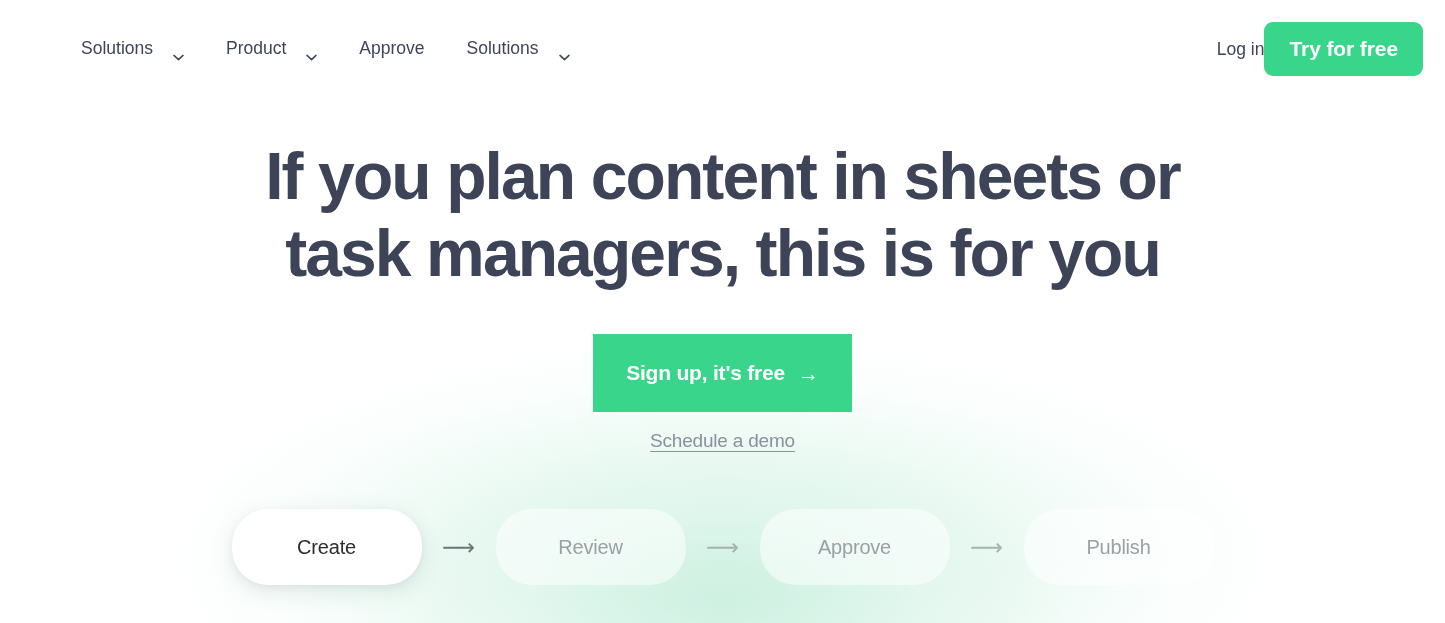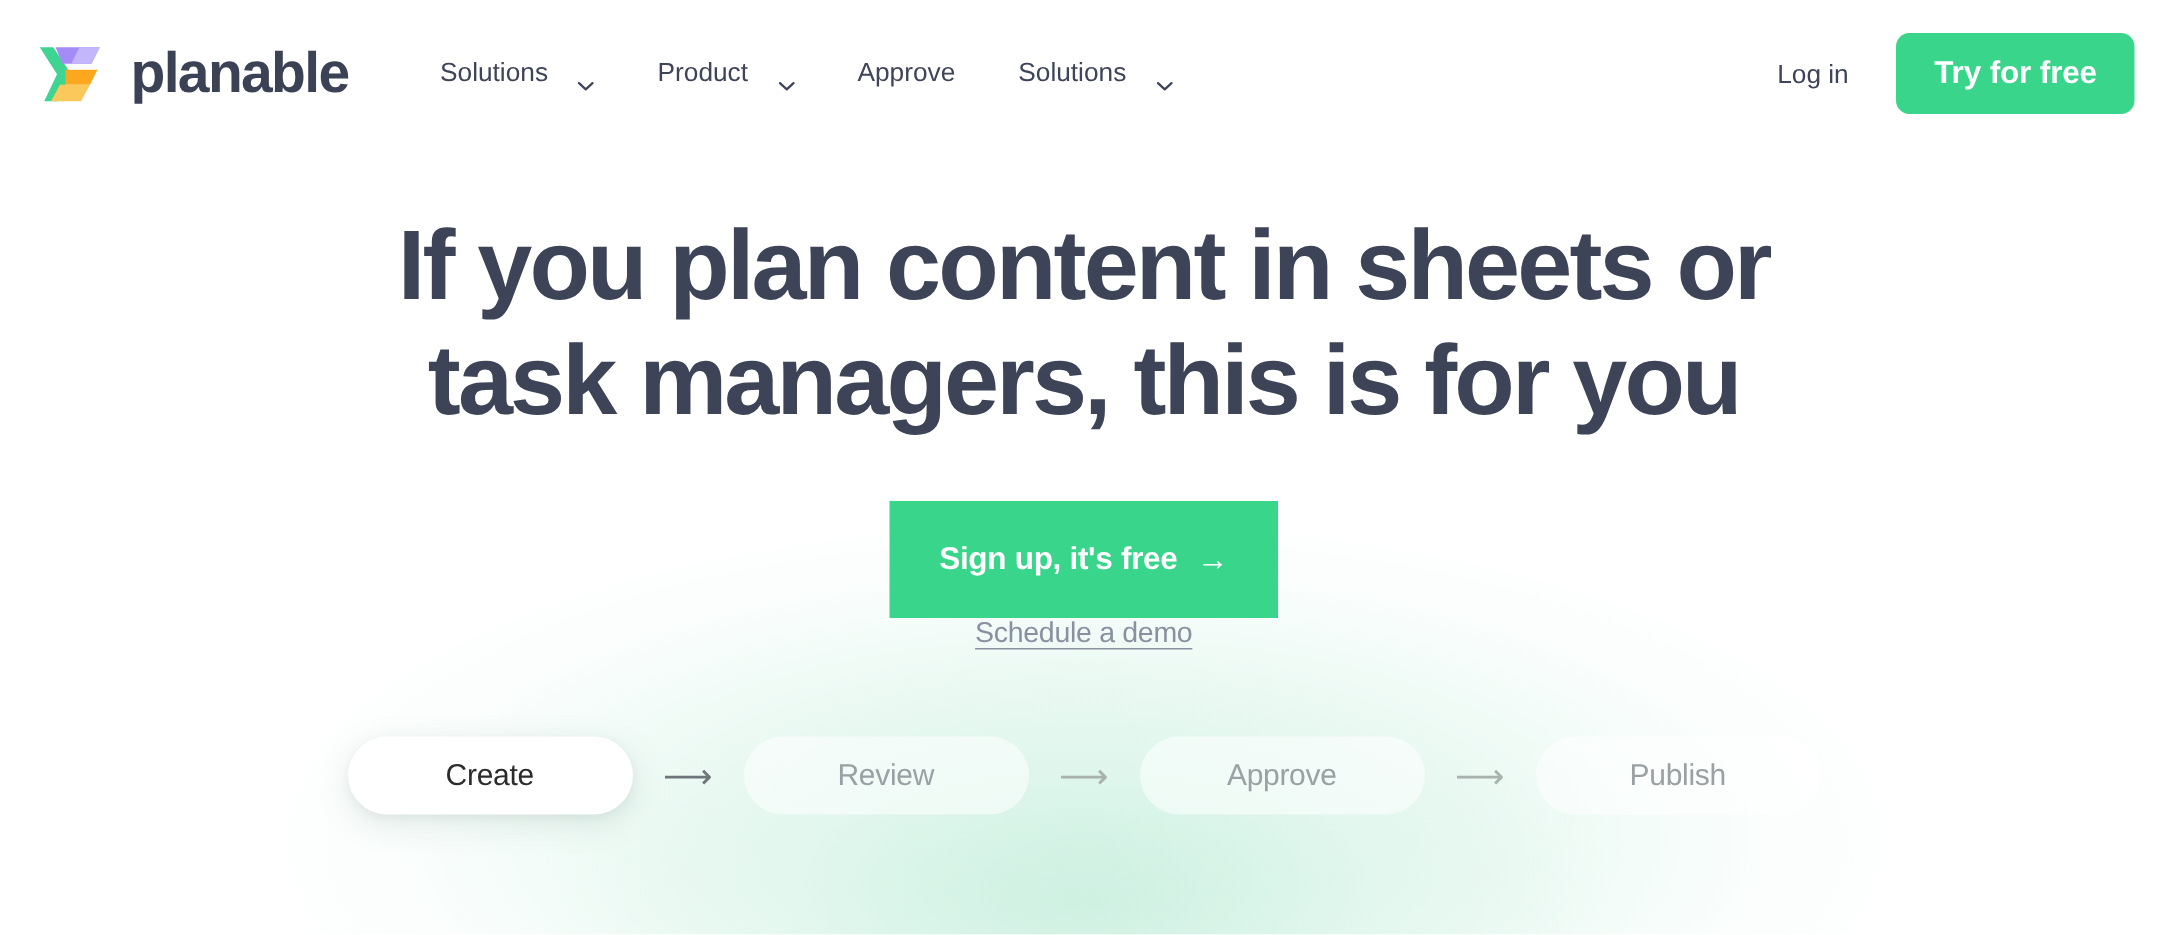--- a/index.html
+++ b/index.html
@@ -111,21 +111,20 @@
     height: 7px;
     display: block;
     flex-shrink: 0;
     margin-top: 2px;
   }
 
   .header-right {
     margin-left: auto;
     display: flex;
     align-items: center;
-    gap: 32px;
   }
   .login {
     font-size: 17.5px;
     color: #3e4559;
     text-decoration: none;
     cursor: pointer;
     white-space: nowrap;
   }
   .btn-try {
     display: inline-flex;
@@ -189,20 +188,21 @@
     cursor: pointer;
     white-space: nowrap;
   }
   .btn-arrow {
     font-size: 21px;
     line-height: 1;
     display: inline-block;
   }
 
   .demo-link {
+    margin-top: 18px;
     font-size: 19px;
     color: #8a909f;
     text-decoration: underline;
     text-underline-offset: 4px;
     cursor: pointer;
     letter-spacing: -0.2px;
   }
 
   
   .flow {
@@ -213,21 +213,21 @@
     align-items: center;
     justify-content: center;
     gap: 0;
   }
 
   .pill {
     display: flex;
     align-items: center;
     justify-content: center;
     width: 190px;
-    height: 52px;
+    height: 76px;
     border-radius: 36px;
     font-size: 20px;
     letter-spacing: -0.2px;
     cursor: pointer;
     white-space: nowrap;
   }
   .pill.active {
     background: #ffffff;
     color: #2c2c2c;
     box-shadow: 0 6px 22px rgba(90, 125, 110, 0.16),
@@ -253,36 +253,20 @@
 
 <div class="page">
 
   <div class="glow-wrap">
     <div class="glow-a"></div>
     <div class="glow-b"></div>
   </div>
 
   <header class="header">
 
-    <a class="brand" href="#">
-      <span class="brand-mark">
-        <svg viewBox="0 0 54 54" width="54" height="54" aria-hidden="true">
-
-          <path d="M6.5 9.5 L15.5 9.5 L27.5 27.5 L18.5 45.5 L9.5 45.5 L18.0 27.5 Z" fill="#3ed492"></path>
-
-          <path d="M17.0 9.5 L46.5 9.5 L41.0 20.5 L27.0 20.5 L21.5 20.5 Z" fill="#a48bf5"></path>
-          <path d="M33.0 9.5 L46.5 9.5 L41.0 20.5 L27.5 20.5 Z" fill="#c4b6fb"></path>
-
-          <path d="M23.5 24.5 L45.0 24.5 L40.0 34.5 L23.5 34.5 Z" fill="#fba81f"></path>
-
-          <path d="M20.0 34.5 L40.0 34.5 L34.0 45.5 L14.0 45.5 Z" fill="#fbc85c"></path>
-        </svg>
-      </span>
-      <span class="brand-name">planable</span>
-    </a>
 
     <nav class="nav">
 
       <div class="nav-item">
         <span class="nav-label">Solutions</span>
         <span class="chev">
           <svg viewBox="0 0 11 7" width="11" height="7" aria-hidden="true">
             <path d="M1 1.4 L5.5 5.6 L10 1.4" fill="none" stroke="#3e4559" stroke-width="1.5" stroke-linecap="round" stroke-linejoin="round"></path>
           </svg>
         </span>

